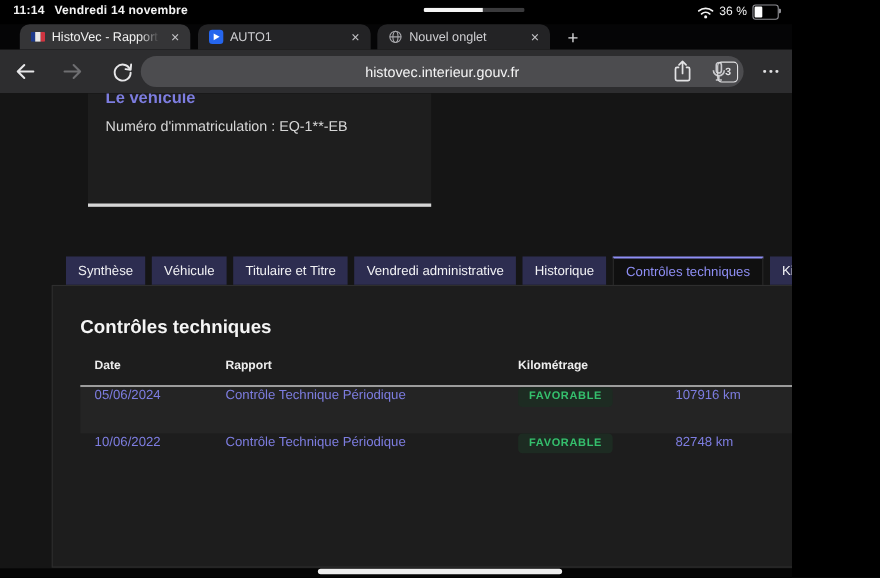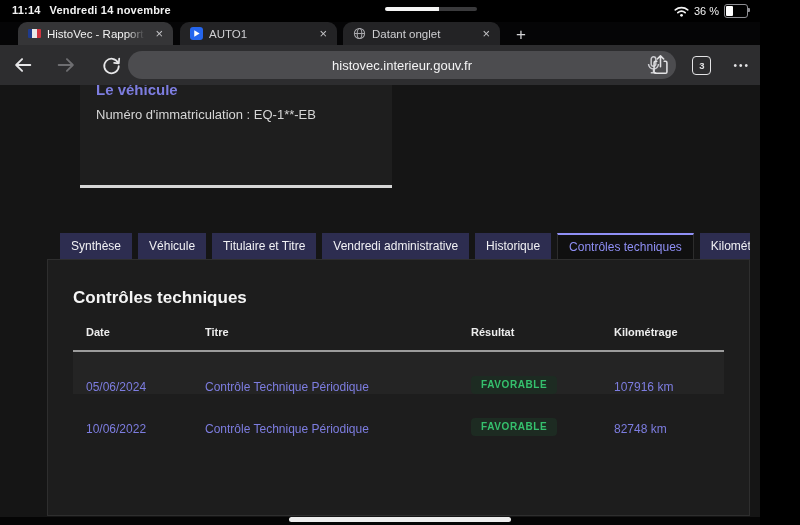--- a/index.html
+++ b/index.html
@@ -1,17 +1,17 @@
 <!DOCTYPE html>
 <html style="--accent: #7d7de0; --accent_bright: #8f8ff5; --tab_inactive_bg: #2d2d50; --badge_text: #35c06d; --badge_bg: #1d2b22; --header_line: #9c9c9c; --favicon_blue: #2566ee;"><head>
 <meta charset="utf-8">
 <style>
   html,body{margin:0;padding:0;background:#000;}
   .screen{position:relative;width:720px;height:525px;background:#000;overflow:hidden;
-    font-family:"Liberation Sans",sans-serif;-webkit-font-smoothing:antialiased;color:#fff;padding-left:40px;}
+    font-family:"Liberation Sans",sans-serif;-webkit-font-smoothing:antialiased;color:#fff;}
 
   
   .status-bar{position:absolute;top:0;left:0;right:0;height:22px;background:#000;}
   .sb-left{position:absolute;left:12px;top:4px;font-size:11px;font-weight:bold;color:#f2f2f2;letter-spacing:.2px;}
   .sb-left .sb-date{margin-left:9px;font-weight:bold;}
   .sb-indicator{position:absolute;top:7px;left:385px;height:4px;width:92px;border-radius:2px;overflow:hidden;display:flex;}
   .sb-indicator .seg-a{width:54px;background:#f5f5f5;}
   .sb-indicator .seg-b{flex:1;background:#3a3a3c;}
   .sb-right{position:absolute;right:12px;top:4px;display:flex;align-items:center;gap:5px;font-size:11px;color:#f2f2f2;}
   .battery{position:relative;width:20px;height:10px;border:1px solid #8e8e93;border-radius:3px;display:flex;align-items:center;padding:1px;}
@@ -64,21 +64,21 @@
     border-left:1px solid #2c2c2c;border-right:1px solid #2c2c2c;}
 
   .panel{position:absolute;top:174px;left:47px;width:703px;height:257px;box-sizing:border-box;
     background:#1d1d1d;border:1px solid #2e2e2e;}
   .panel-title{margin:28px 25px 0;font-size:17px;font-weight:bold;color:#f5f5f5;}
   .ct-table{margin:18px 25px 0;}
   .thead{display:flex;padding-bottom:12px;border-bottom:2px solid var(--header_line,#9c9c9c);}
   .thead .c{font-size:11px;font-weight:bold;color:#ededed;}
   .c{padding-left:13px;box-sizing:border-box;}
   .c1{width:119px;flex:none;} .c2{width:266px;flex:none;} .c3{width:143px;flex:none;} .c4{flex:1;}
-  .trow{display:flex;align-items:flex-end;height:42px;}
+  .trow{display:flex;align-items:flex-start;height:42px;}
   .trow:nth-child(odd){background:#242424;}
   .trow .c{font-size:12px;color:var(--accent,#7d7de0);}
   .badge{display:inline-block;padding:3px 10px 4px;border-radius:4px;background:var(--badge_bg,#1d2b22);
     color:var(--badge_text,#35c06d);font-size:10px;font-weight:bold;letter-spacing:.6px;}
 
   
   .bottom-strip{position:absolute;bottom:0;left:0;right:0;height:8px;background:#050505;}
   .home-indicator{position:absolute;bottom:3px;left:289px;width:222px;height:5px;border-radius:3px;background:#ededed;}
 </style>
 </head>
@@ -131,21 +131,21 @@
         <span class="btab-close">×</span>
       </div>
       <div class="btab btab3">
         <span class="globe-ic">
           <svg width="13" height="13" viewBox="0 0 14 14" fill="none" stroke="#a8a8ac" stroke-width="1.1">
             <circle cx="7" cy="7" r="5.5"></circle>
             <ellipse cx="7" cy="7" rx="2.5" ry="5.5"></ellipse>
             <path d="M1.5 7 H12.5"></path>
           </svg>
         </span>
-        <span class="btab-title">Datant onglet</span>
+        <span class="btab-title">Nouvel onglet</span>
         <span class="btab-close">×</span>
       </div>
       <button class="new-tab-btn">+</button>
   </div>
 
   <div class="toolbar">
     <button class="nav-btn nav-back">
       <svg width="22" height="22" viewBox="0 0 24 24" fill="none">
           <path d="M20 12 H5 M11 5.5 L4.5 12 L11 18.5" stroke="currentColor" stroke-width="2" stroke-linecap="round" stroke-linejoin="round"></path>
         </svg>
@@ -206,22 +206,21 @@
         <button class="ptab active">Contrôles techniques</button>
         <button class="ptab">Kilométrage</button>
       </div>
 
     <div class="panel">
       <h2 class="panel-title">Contrôles techniques</h2>
       <div class="ct-table">
         <div class="thead">
 
         <span class="c c1">Date</span>
-            <span class="c c2">Titre</span>
-            <span class="c c3">Résultat</span>
+            <span class="c c2">Rapport</span>
             <span class="c c4">Kilométrage</span>
           </div>
         <div class="tbody">
 
         <div class="trow">
               <span class="c c1">05/06/2024</span>
               <span class="c c2">Contrôle Technique Périodique</span>
               <span class="c c3"><span class="badge">FAVORABLE</span></span>
               <span class="c c4">107916 km</span>
             </div>

